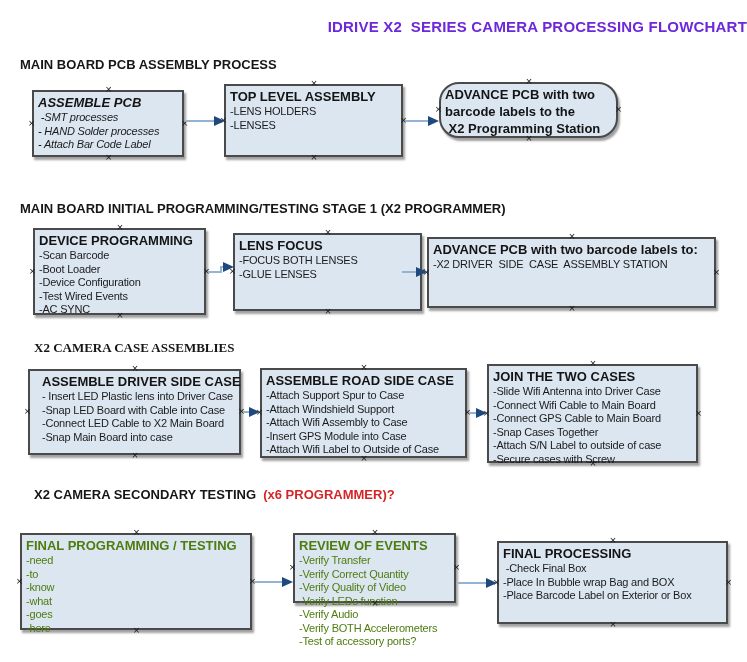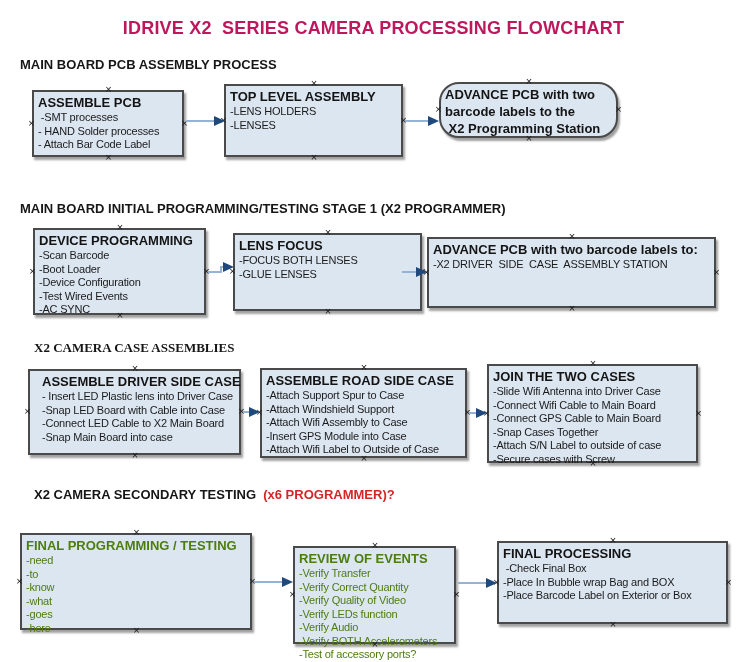--- a/index.html
+++ b/index.html
@@ -1,53 +1,53 @@
 <!DOCTYPE html>
 <html><head>
 <meta charset="utf-8">
 <style>
   html,body{margin:0;padding:0;background:#ffffff;}
   #canvas{
     position:relative;width:747px;height:662px;background:#ffffff;overflow:hidden;
     font-family:"Liberation Sans","DejaVu Sans",sans-serif;color:#111;
   }
   .main-title{
-    position:absolute;top:18px;left:0;width:100%;text-align:center;
-    font-size:18px;font-weight:bold;letter-spacing:.2px;white-space:pre;color:#be185d;
+    position:absolute;top:18px;left:0;width:100%;text-align:right;
+    font-size:15px;font-weight:bold;letter-spacing:.2px;white-space:pre;color:#6d28d9;
   }
   .sec-header{
     position:absolute;font-size:13px;font-weight:bold;white-space:pre;color:#161616;
   }
   #sh1{left:20px;top:57px;}
   #sh2{left:20px;top:201px;}
   #sh3{left:34px;top:340px;font-family:Liberation Serif, serif;}
   #sh4{left:34px;top:487px;}
   .red-text{color:#d42527;}
 
   .fbox{
     position:absolute;background:#dce6f1;border:2px solid #4a4a4a;
     box-shadow:2px 3px 2px rgba(110,110,110,.65);
     padding:2px 0 0 4px;box-sizing:border-box;
   }
   .bt{font-size:13px;font-weight:bold;line-height:17px;white-space:pre;color:#141414;}
   .bi{font-size:11px;line-height:13.5px;white-space:pre;letter-spacing:-0.2px;color:#1b1b1b;}
   .fbox.red .bt,.fbox.red .bi{color:#4d7c0f;}
 
   
-  #box-a{left:32px; top:90px; width:152px;height:67px;}
+  #box-a{left:32px; top:90px; width:152px;height:67px;font-style:italic;}
   #box-b{left:224px;top:84px; width:179px;height:73px;}
   #box-c{left:439px;top:82px; width:179px;height:56px;border-radius:20px;}
   #box-d{left:33px; top:228px;width:173px;height:87px;}
   #box-e{left:233px;top:233px;width:189px;height:78px;}
   #box-f{left:427px;top:237px;width:289px;height:71px;}
   #box-g{left:28px; top:369px;width:213px;height:86px;padding-left:12px;}
   #box-h{left:260px;top:368px;width:207px;height:90px;}
   #box-i{left:487px;top:364px;width:211px;height:99px;}
   #box-j{left:20px; top:533px;width:232px;height:97px;}
-  #box-k{left:293px;top:533px;width:163px;height:98px;margin-top:13px;}
+  #box-k{left:293px;top:533px;width:163px;height:70px;}
   #box-l{left:497px;top:541px;width:231px;height:83px;}
 
   
   .h{position:absolute;width:9px;height:9px;line-height:9px;text-align:center;
      font-size:11px;font-weight:normal;color:#1a1a1a;pointer-events:none;}
   .h::before{content:"\00d7";}
   .ht{top:-7px;left:50%;margin-left:-4px;}
   .hb{bottom:-7px;left:50%;margin-left:-4px;}
   .hl{left:-7px;top:50%;margin-top:-5px;}
   .hr{right:-7px;top:50%;margin-top:-5px;}

